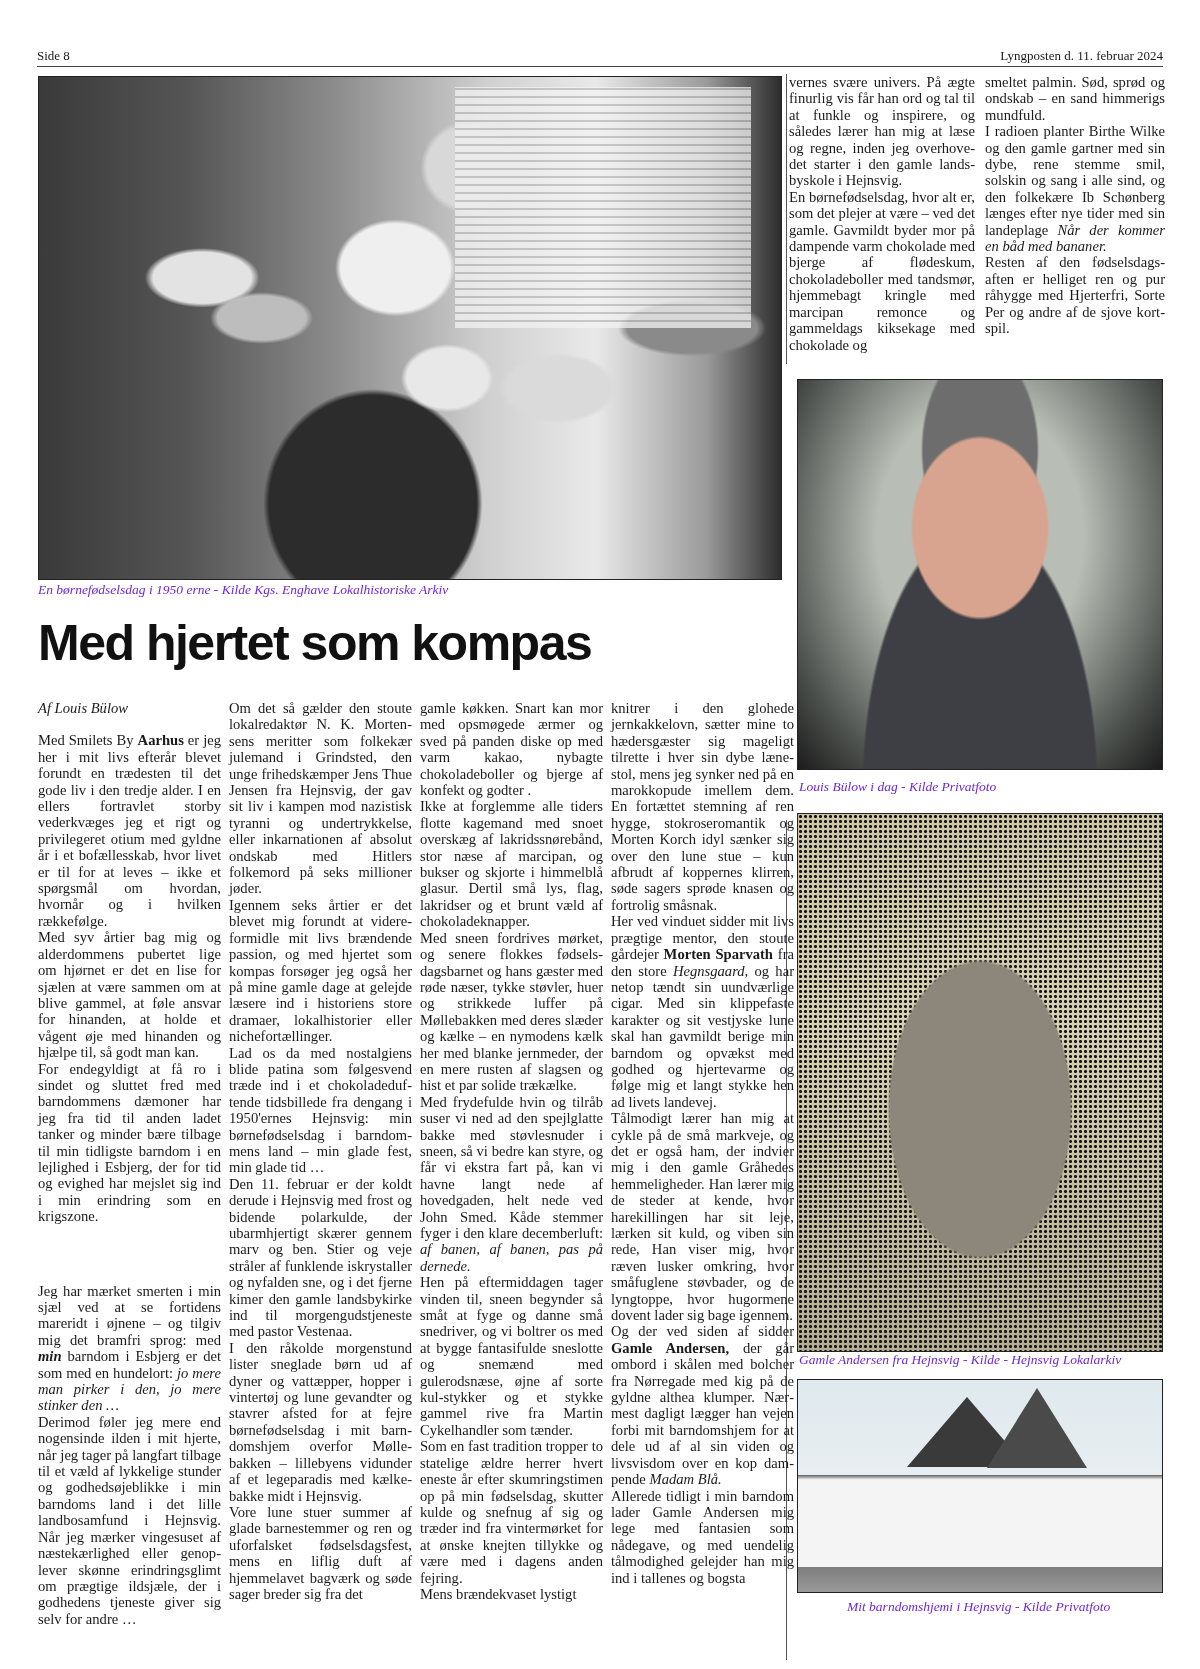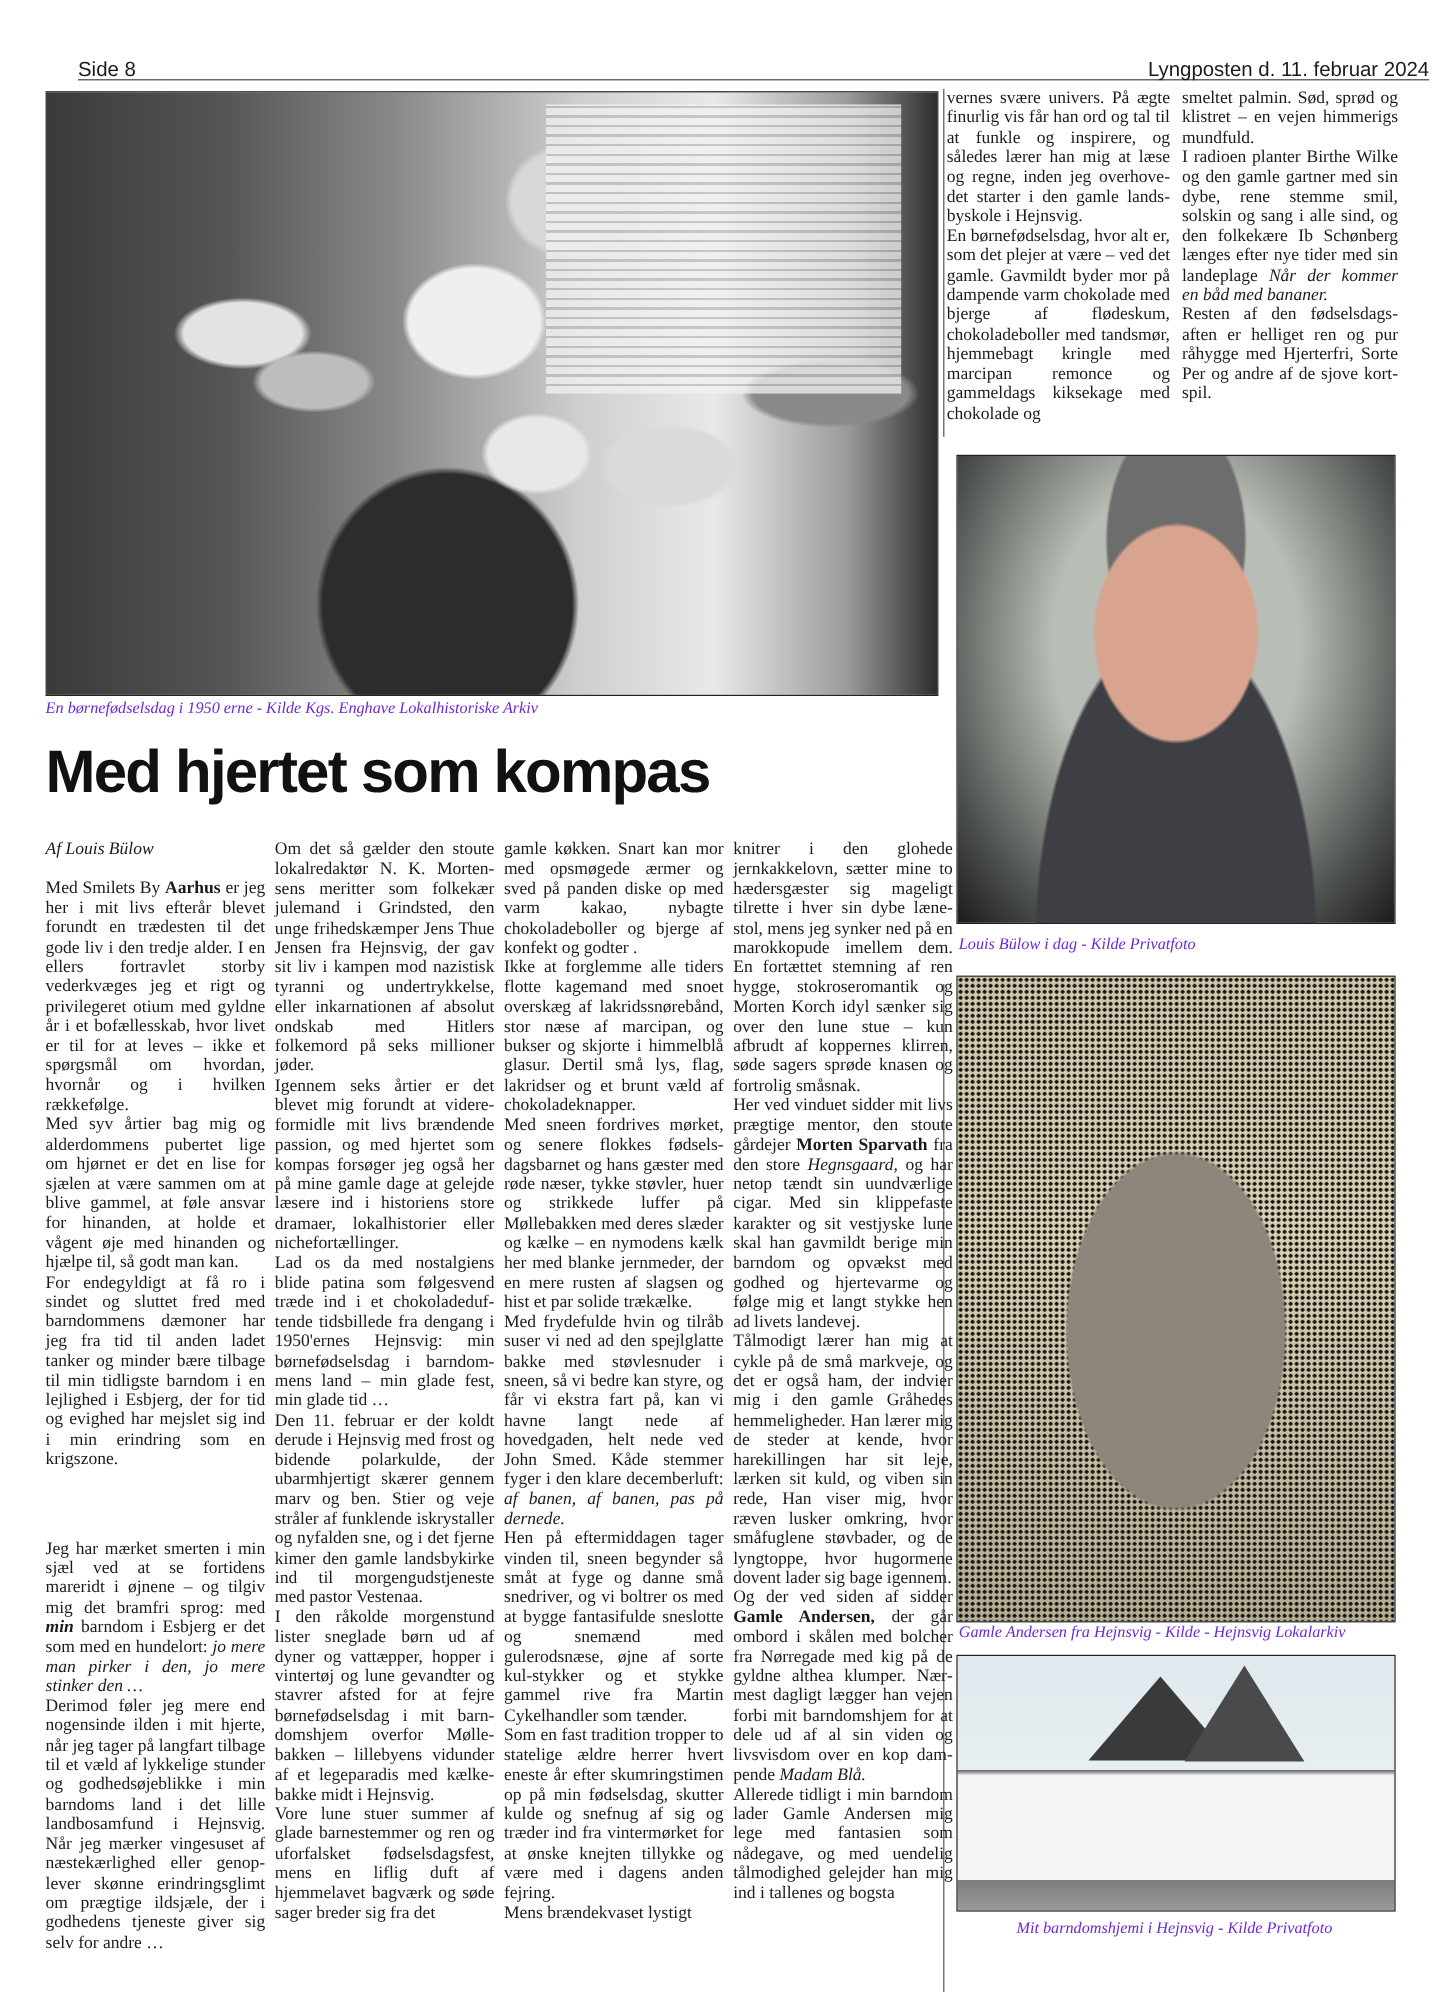--- a/index.html
+++ b/index.html
@@ -1,17 +1,17 @@
 <!DOCTYPE html>
 <html><head>
 <meta charset="utf-8">
 <style>
   html, body { margin: 0; padding: 0; background: #ffffff; }
   body { width: 1200px; height: 1669px; position: relative; overflow: hidden; font-family: "Liberation Serif", "DejaVu Serif", serif; color: #1a1a1a; }
-  .header { position: absolute; left: 37px; top: 44px; width: 1126px; height: 22px; border-bottom: 1.5px solid #444; font-size: 17px; font-family: Liberation Sans, sans-serif; margin-left: 28px; }
+  .header { position: absolute; left: 37px; top: 44px; width: 1126px; height: 22px; border-bottom: 1.5px solid #444; font-size: 13px; font-family: Liberation Serif, serif; }
   .header .left { position: absolute; left: 0; top: 4px; }
   .header .right { position: absolute; right: 0; top: 4px; }
 
   .photo { position: absolute; border: 1.5px solid #222; overflow: hidden; }
   .photo-main { left: 38px; top: 76px; width: 742px; height: 502px; background:
       radial-gradient(ellipse at 58% 18%, #d8d8d8 0 7%, transparent 8%),
       radial-gradient(ellipse at 48% 38%, #efefef 0 10%, transparent 11%),
       radial-gradient(ellipse at 30% 48%, #bdbdbd 0 6%, transparent 7%),
       radial-gradient(ellipse at 22% 40%, #e3e3e3 0 6%, transparent 7%),
       radial-gradient(ellipse at 55% 60%, #e8e8e8 0 7%, transparent 8%),
@@ -114,16 +114,16 @@
   <p><span>Og der ved siden af sidder </span><b>Gamle Andersen,</b><span> der går ombord i skålen med bolcher fra Nørregade med kig på de gyldne althea klumper. Nær­mest dagligt lægger han vejen forbi mit barndomshjem for at dele ud af al sin viden og livsvisdom over en kop dam­pende </span><i>Madam Blå.</i></p>
   <p>Allerede tidligt i min barn­dom lader Gamle Andersen mig lege med fantasien som nådegave, og med uendelig tålmodighed gelejder han mig ind i tallenes og bogsta­</p>
 </div>
 
 <div class="col col5">
   <p>vernes svære univers. På ægte finurlig vis får han ord og tal til at funkle og inspirere, og således lærer han mig at læse og regne, inden jeg overhove­det starter i den gamle lands­byskole i Hejnsvig.</p>
   <p>En børnefødselsdag, hvor alt er, som det plejer at være – ved det gamle. Gavmildt byder mor på dampende varm chokolade med bjerge af flødeskum, chokoladebol­ler med tandsmør, hjemme­bagt kringle med marcipan remonce og gammeldags kiksekage med chokolade og</p>
 </div>
 
 <div class="col col6">
-  <p>smeltet palmin. Sød, sprød og klistret – en vejen himme­rigs mundfuld.</p>
+  <p>smeltet palmin. Sød, sprød og ondskab – en sand himme­rigs mundfuld.</p>
   <p><span>I radioen planter Birthe Wilke og den gamle gartner med sin dybe, rene stemme smil, solskin og sang i alle sind, og den folkekære Ib Schønberg længes efter nye tider med sin landeplage </span><i>Når der kommer en båd med bananer.</i></p>
   <p>Resten af den fødselsdags­aften er helliget ren og pur råhygge med Hjerterfri, Sorte Per og andre af de sjove kort­spil.</p>
 </div>
 
 </body></html>

